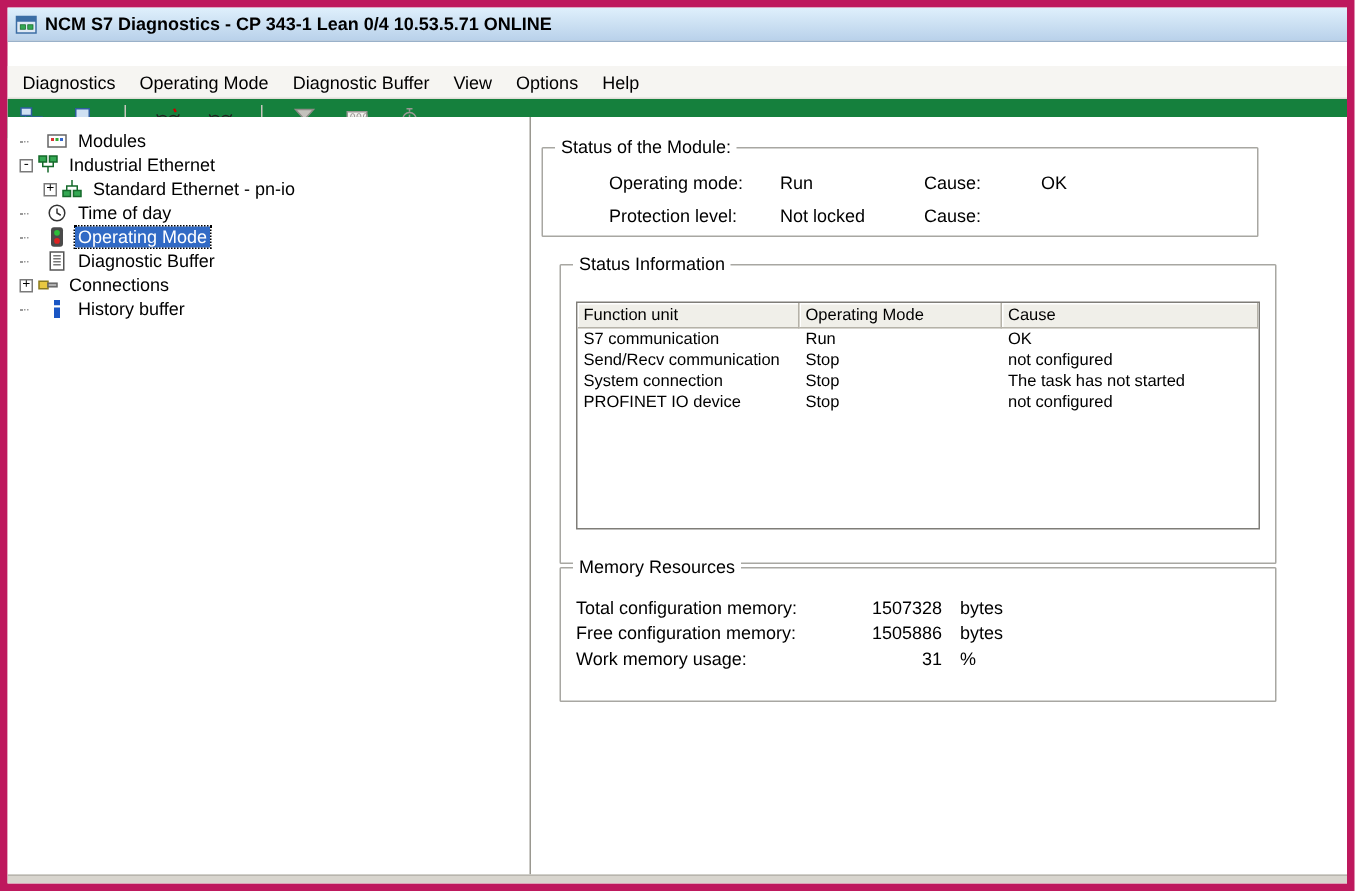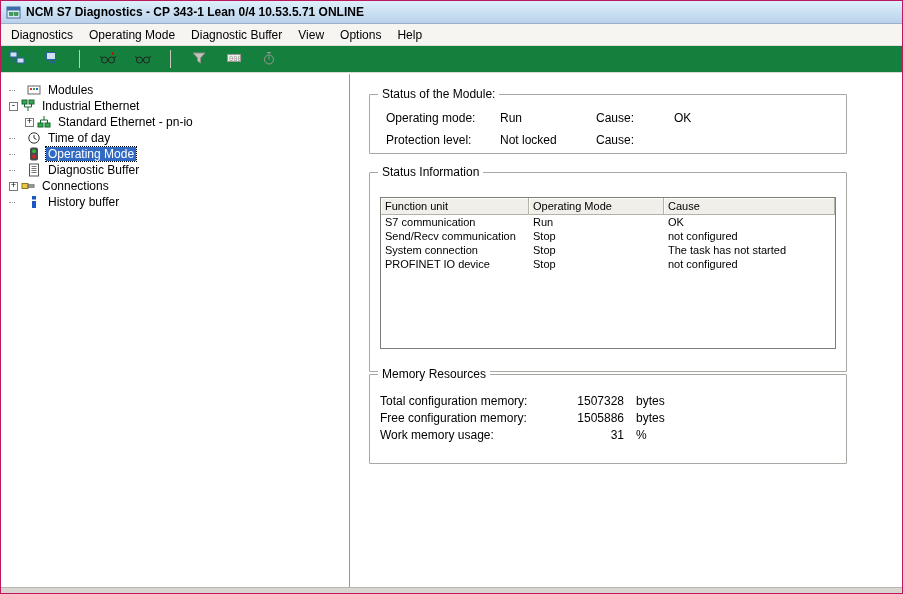--- a/index.html
+++ b/index.html
@@ -5,41 +5,42 @@
   * { box-sizing: border-box; margin: 0; padding: 0; }
   html,body { width: 903px; height: 594px; }
   body {
     font-family: "Liberation Sans", sans-serif;
     font-size: 12px;
     color: #000;
     background: #fff;
   }
   .window {
     position: absolute; inset: 0;
-    border: 1px solid #be185d;
+    border: 5px solid #be185d;
     background: #fff;
     overflow: hidden;
   }
   
   .titlebar {
     height: 23px;
     background: linear-gradient(#dff0fc, #b9d1ea);
     border-bottom: 1px solid #9ab1c9;
     display: flex; align-items: center;
     padding-left: 5px; gap: 5px;
   }
   .titlebar .title-text { font-weight: bold; font-size: 12px; }
   .app-icon { display: inline-flex; width: 15px; height: 15px; }
   
   .menubar {
     height: 22px;
     background: #f6f5f2;
     border-bottom: 1px solid #e0ded8;
     display: flex; align-items: stretch;
     padding-left: 2px;
+    margin-top: 16px;
   }
   .menu-item {
     display: flex; align-items: center;
     padding: 0 8px;
     cursor: default;
   }
   
   .toolbar {
     height: 27px;
     background: #15803d;
@@ -97,21 +98,21 @@
     position: absolute;
     border: 1px solid #a8a7a2;
     border-radius: 1px;
     background: #fff;
   }
   .gb-title {
     position: absolute; top: -8px; left: 8px;
     background: #fff; padding: 0 4px;
     font-size: 12px;
   }
-  .gb1 { left: 19px; top: 20px;  width: 478px; height: 60px; }
+  .gb1 { left: 7px; top: 20px;  width: 478px; height: 60px; padding-left: 28px; }
   .gb2 { left: 19px; top: 98px;  width: 478px; height: 200px; }
   .gb3 { left: 19px; top: 300px; width: 478px; height: 90px; }
   .gb1-grid {
     display: grid;
     grid-template-columns: 114px 96px 78px 1fr;
     padding: 12px 0 0 16px;
     line-height: 22px;
   }
   
   .listview {

